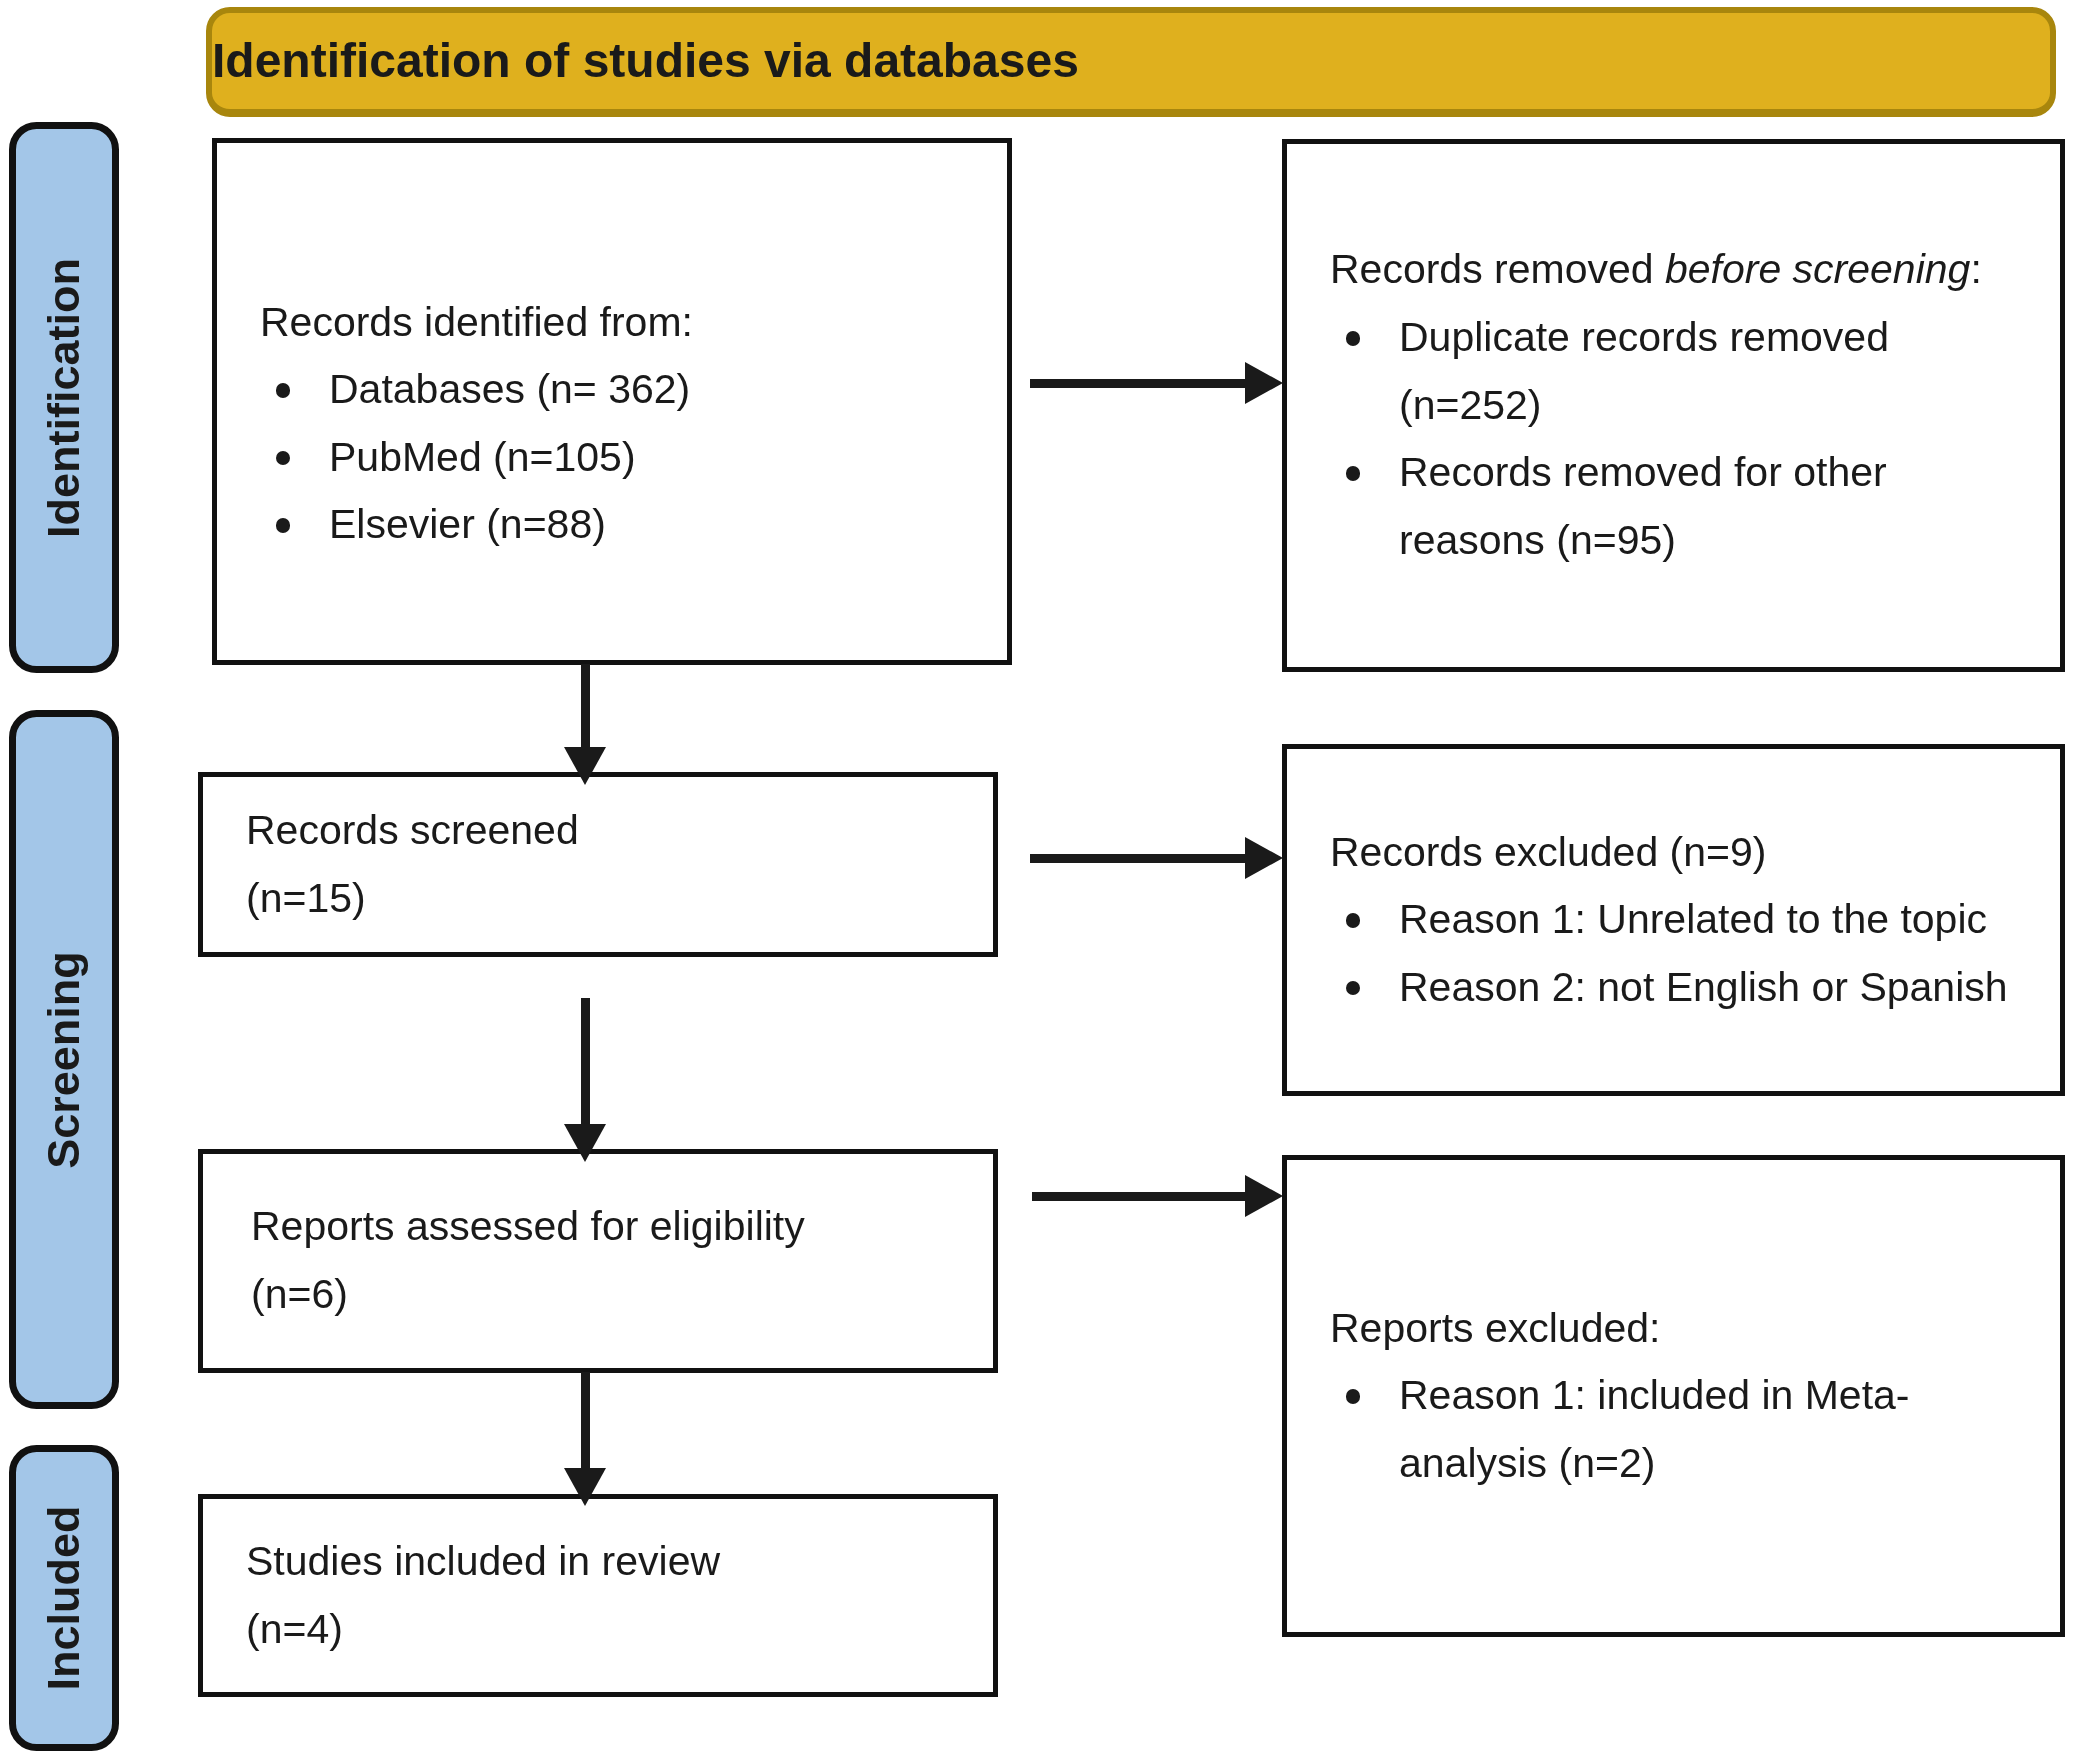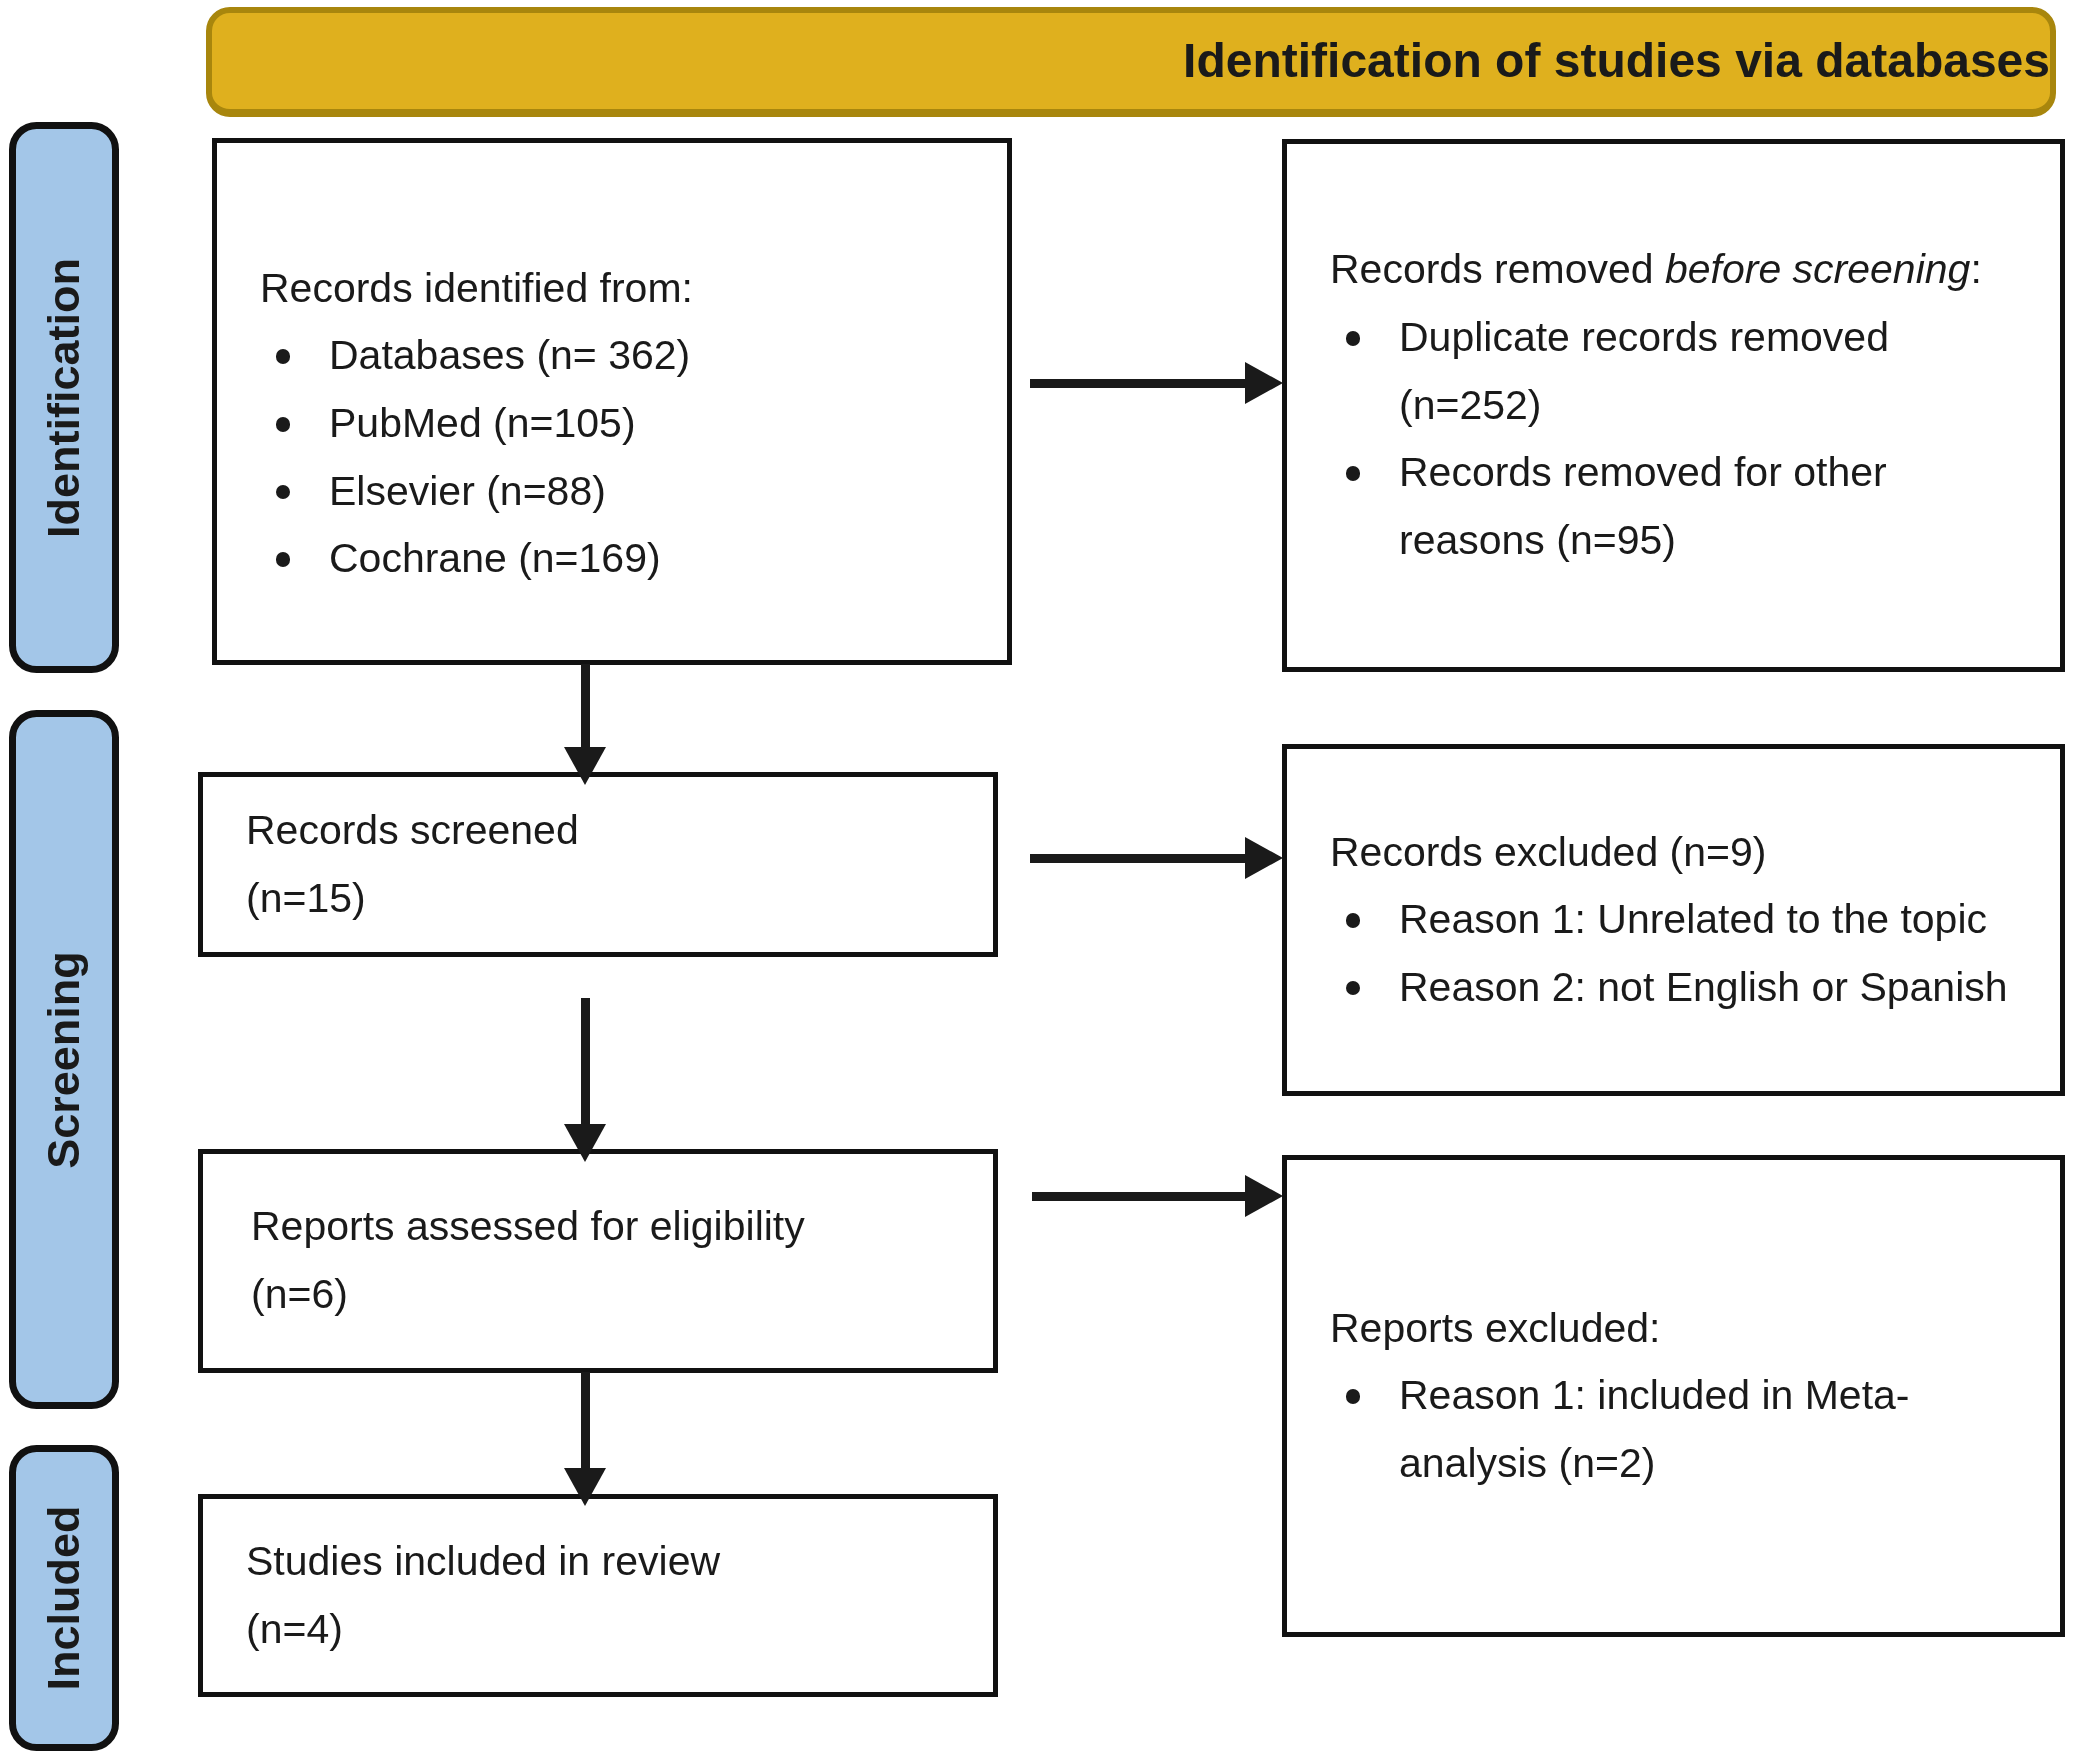--- a/index.html
+++ b/index.html
@@ -12,21 +12,21 @@
   }
   * { box-sizing: border-box; }
 
   
   .banner {
     position: absolute; left: 206px; top: 6.9px; width: 1850px; height: 110px;
     background: #dfb01e;
     border: 6px solid #a8860d;
     border-bottom-width: 8.6px;
     border-radius: 24px;
-    display: flex; align-items: center; justify-content: flex-end;
+    display: flex; align-items: center; justify-content: flex-start;
     font-weight: bold; font-size: 48px; letter-spacing: 0px;
   }
 
   
   .stage {
     position: absolute; left: 8.6px; width: 110px;
     background: #a3c6e8;
     border: 7.7px solid #111111;
     border-radius: 27.5px;
     display: flex; align-items: center; justify-content: center;
@@ -101,21 +101,20 @@
   <div class="stage" id="stage-included">
     <span class="vtext">Included</span>
   </div>
 
   <div class="box" id="box-records-identified">
     <div>Records identified from:</div>
     <ul>
       <li>Databases (n= 362)</li>
       <li>PubMed (n=105)</li>
       <li>Elsevier (n=88)</li>
-      <li>Cochrane (n=169)</li>
     </ul>
   </div>
 
   <div class="box" id="box-records-removed">
     <div><span>Records removed </span><span class="italic">before screening</span><span>:</span></div>
     <ul>
       <li>Duplicate records removed (n=252)</li>
       <li>Records removed for other reasons (n=95)</li>
     </ul>
   </div>

